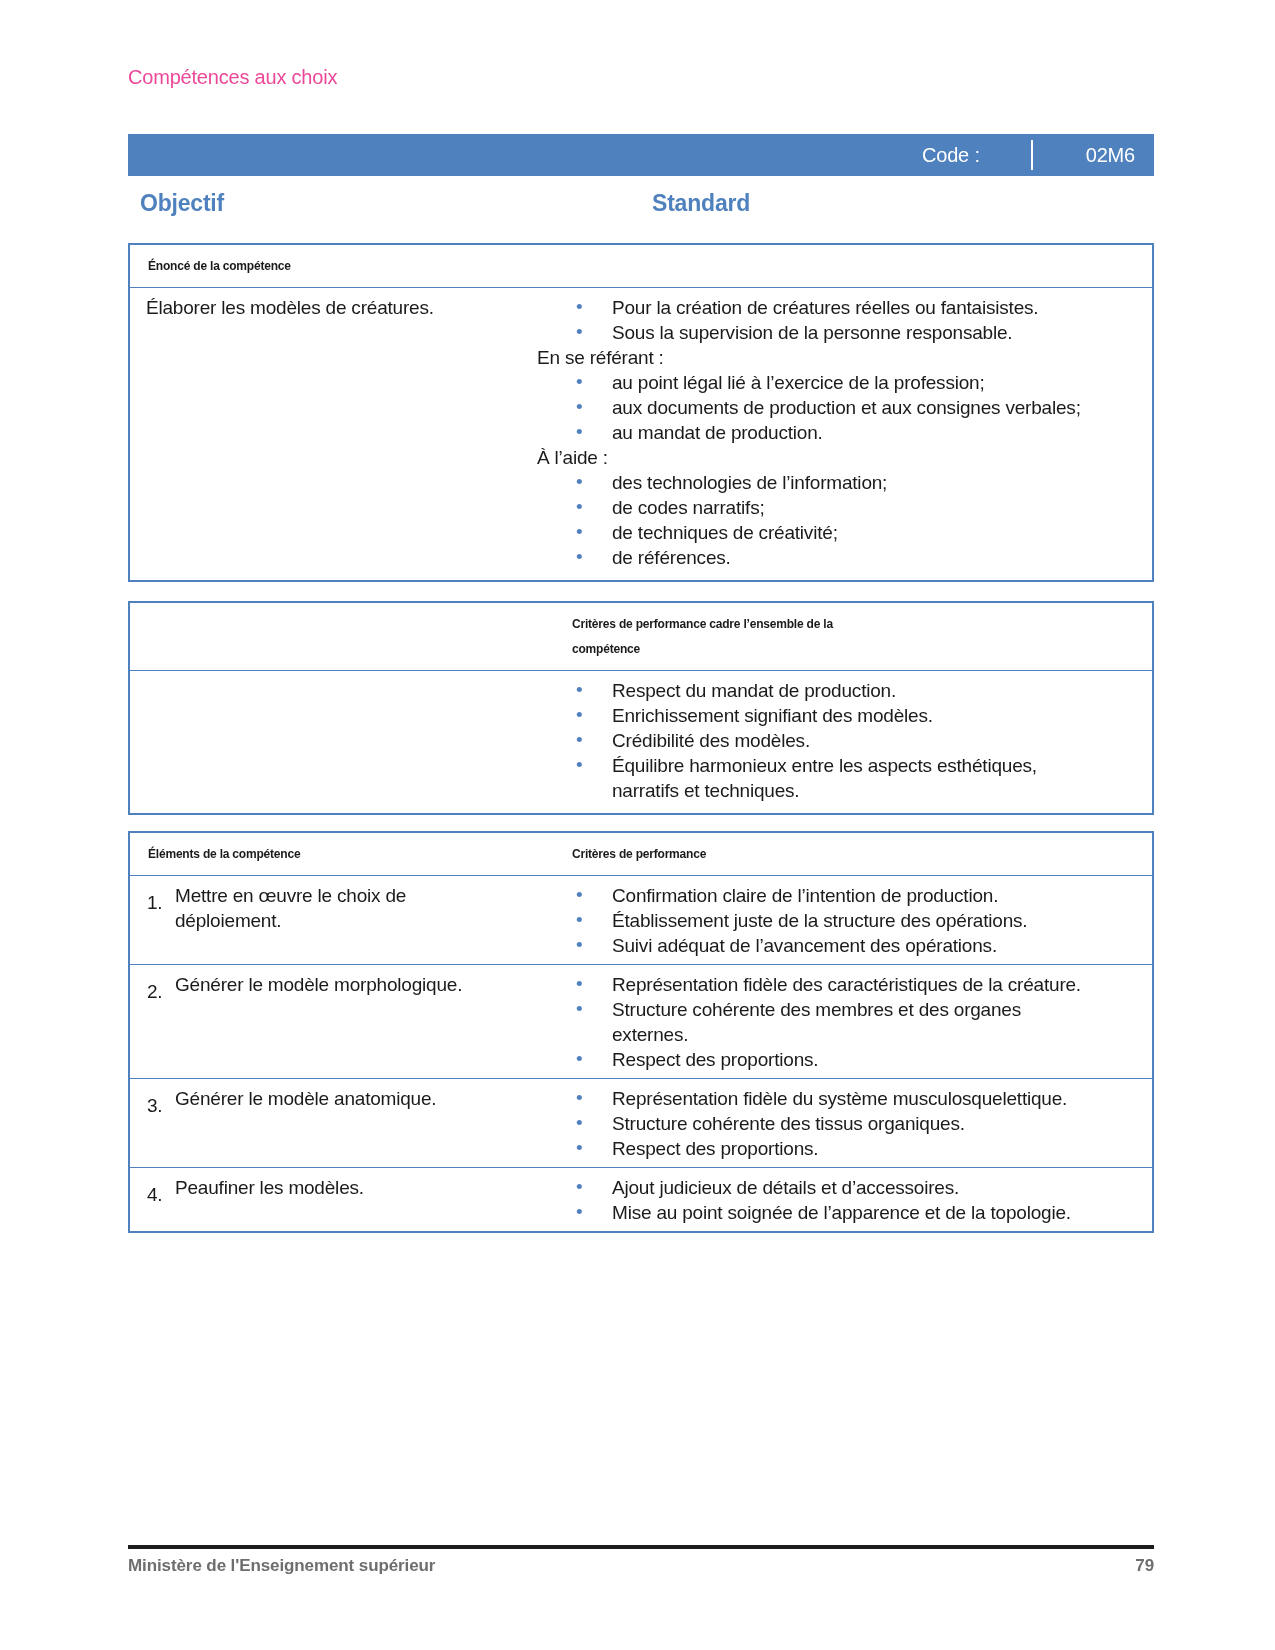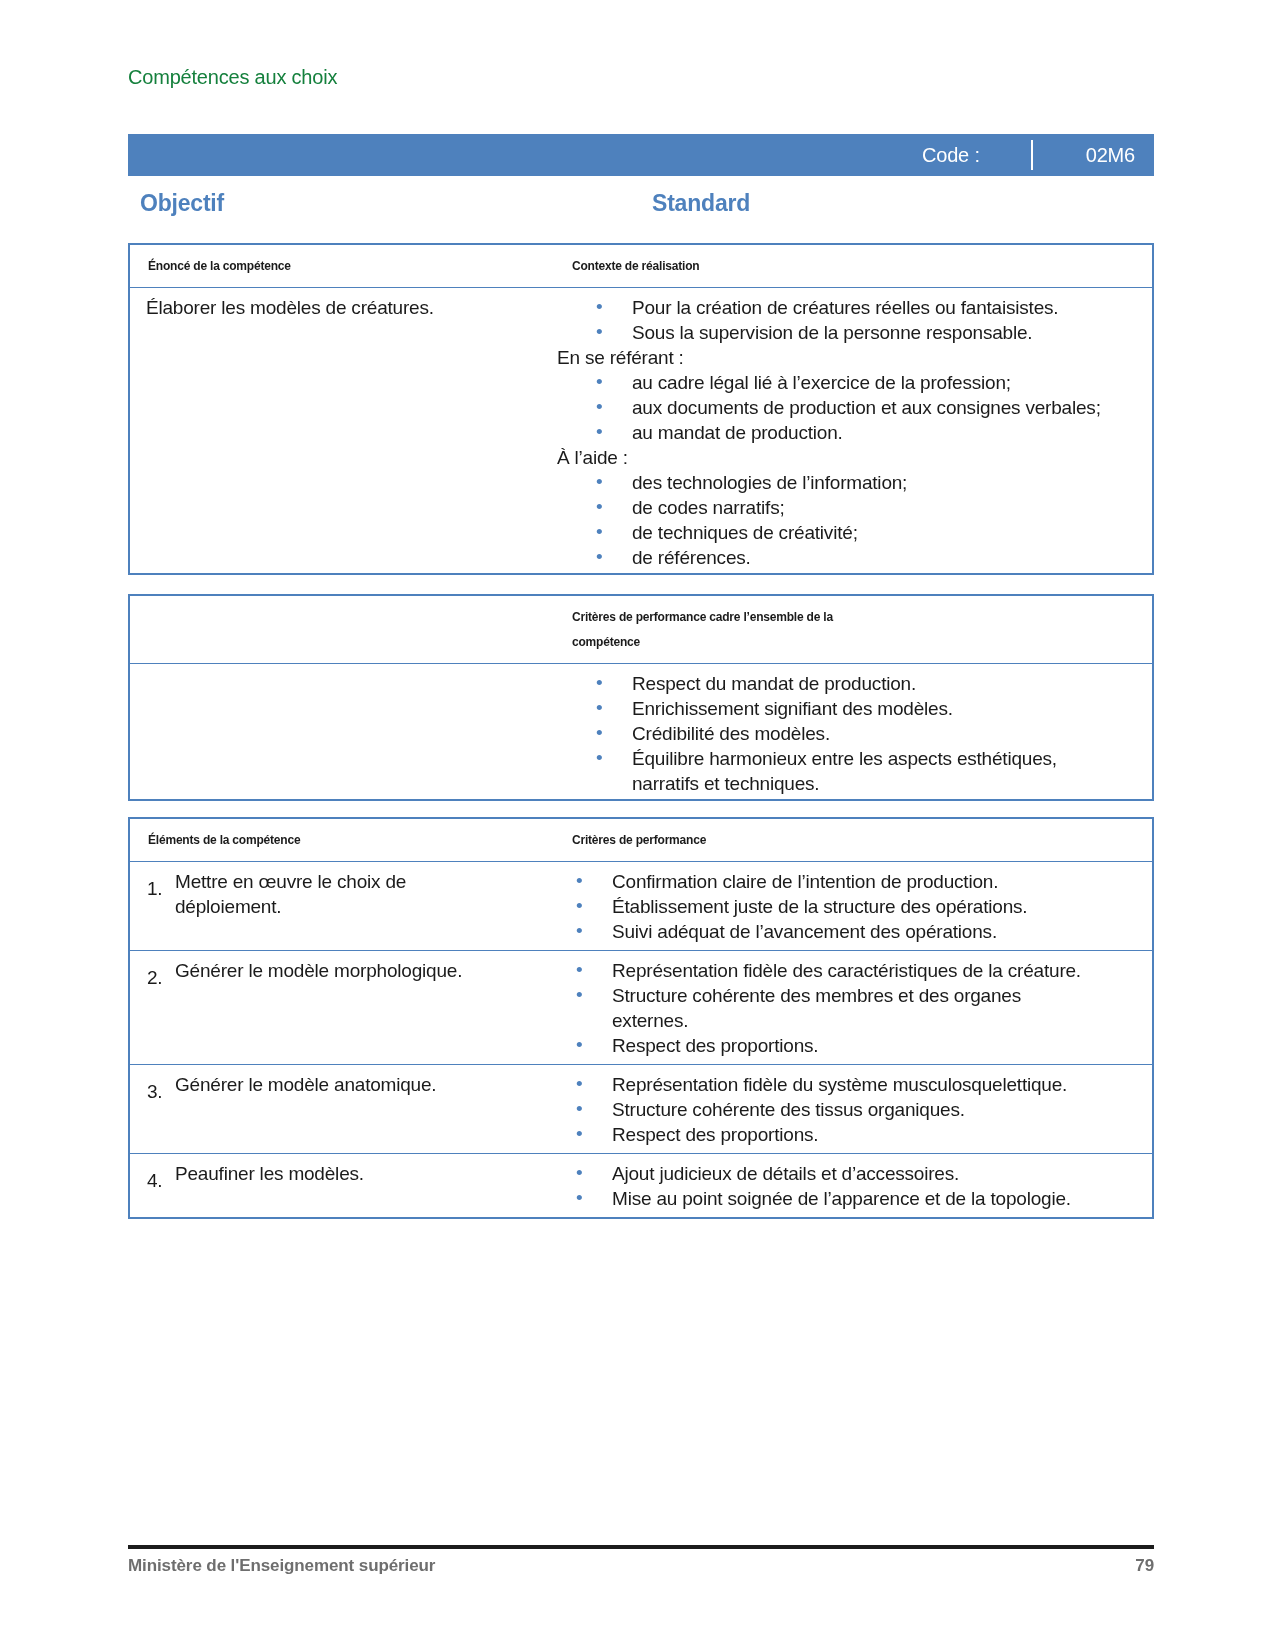--- a/index.html
+++ b/index.html
@@ -3,21 +3,21 @@
 <meta charset="utf-8">
 <style>
   html,body{margin:0;padding:0;background:#e8e8e8;}
   .page{
     position:relative;width:1275px;height:1650px;background:#ffffff;
     font-family:"Liberation Sans","DejaVu Sans",sans-serif;
     color:#1b1b1b;letter-spacing:-0.2px;overflow:hidden;margin:0 auto;
   }
   .content{position:absolute;left:128px;top:0;width:1026px;}
 
-  .doc-label{margin-top:64px;font-size:20px;color:#15803d;line-height:26px;}
+  .doc-label{margin-top:64px;font-size:20px;color:#ec4899;line-height:26px;}
 
   .code-bar{
     margin-top:44px;height:42px;background:#4E81BD;color:#ffffff;
     display:flex;align-items:center;justify-content:flex-end;font-size:20px;gap:40px;
   }
   .code-sep{width:2px;height:30px;background:#ffffff;margin:0 13px 0 11px;}
   .code-val{margin-right:19px;}
 
   .headings{position:relative;margin-top:12px;height:32px;}
   .headings span{position:absolute;top:0;font-size:23px;font-weight:bold;color:#4E81BD;line-height:30px;}
@@ -29,21 +29,21 @@
   .tbl2{margin-top:19px;}
   .tbl3{margin-top:16px;}
 
   .thead{display:flex;border-bottom:1.5px solid #4E81BD;}
   .hc{font-weight:bold;font-size:12px;line-height:25px;padding:9px 0 8px;box-sizing:border-box;white-space:pre-line;}
   .c1{width:405px;flex:none;box-sizing:border-box;}
   .c2{flex:1;min-width:0;box-sizing:border-box;}
   .hc.c1{padding-left:18px;}
   .hc.c2{padding-left:37px;}
 
-  .tbody{display:flex;padding:7px 0 3px;gap:20px;}
+  .tbody{display:flex;padding:7px 0 10px;}
   .enonce{padding-left:16px;font-size:19px;line-height:25px;}
 
   .line{position:relative;font-size:19px;line-height:25px;}
   .line .txt{display:block;white-space:pre-line;}
   .bl .txt{padding-left:77px;}
   .pl .txt{padding-left:2px;}
   .dot{position:absolute;left:41px;top:-1px;color:#4E81BD;font-size:19px;}
 
   .t3row{display:flex;padding:7px 0 6px;}
   .t3row + .t3row{border-top:1.5px solid #4E81BD;}
@@ -71,39 +71,38 @@
     </div>
 
     <div class="headings">
       <span class="h-obj">Objectif</span>
       <span class="h-std">Standard</span>
     </div>
 
     <div class="tbl tbl1">
       <div class="thead">
         <div class="hc c1">Énoncé de la compétence</div>
-        <div class="hc c2">Contexte de réalisation</div>
       </div>
       <div class="tbody">
         <div class="c1 enonce">Élaborer les modèles de créatures.</div>
         <div class="c2" id="t1-items">
             <div class="line bl">
               <span class="dot">•</span>
               <span class="txt">Pour la création de créatures réelles ou fantaisistes.</span>
             </div>
             <div class="line bl">
               <span class="dot">•</span>
               <span class="txt">Sous la supervision de la personne responsable.</span>
             </div>
             <div class="line pl">
               <span class="txt">En se référant :</span>
             </div>
             <div class="line bl">
               <span class="dot">•</span>
-              <span class="txt">au cadre légal lié à l’exercice de la profession;</span>
+              <span class="txt">au point légal lié à l’exercice de la profession;</span>
             </div>
             <div class="line bl">
               <span class="dot">•</span>
               <span class="txt">aux documents de production et aux consignes verbales;</span>
             </div>
             <div class="line bl">
               <span class="dot">•</span>
               <span class="txt">au mandat de production.</span>
             </div>
             <div class="line pl">

